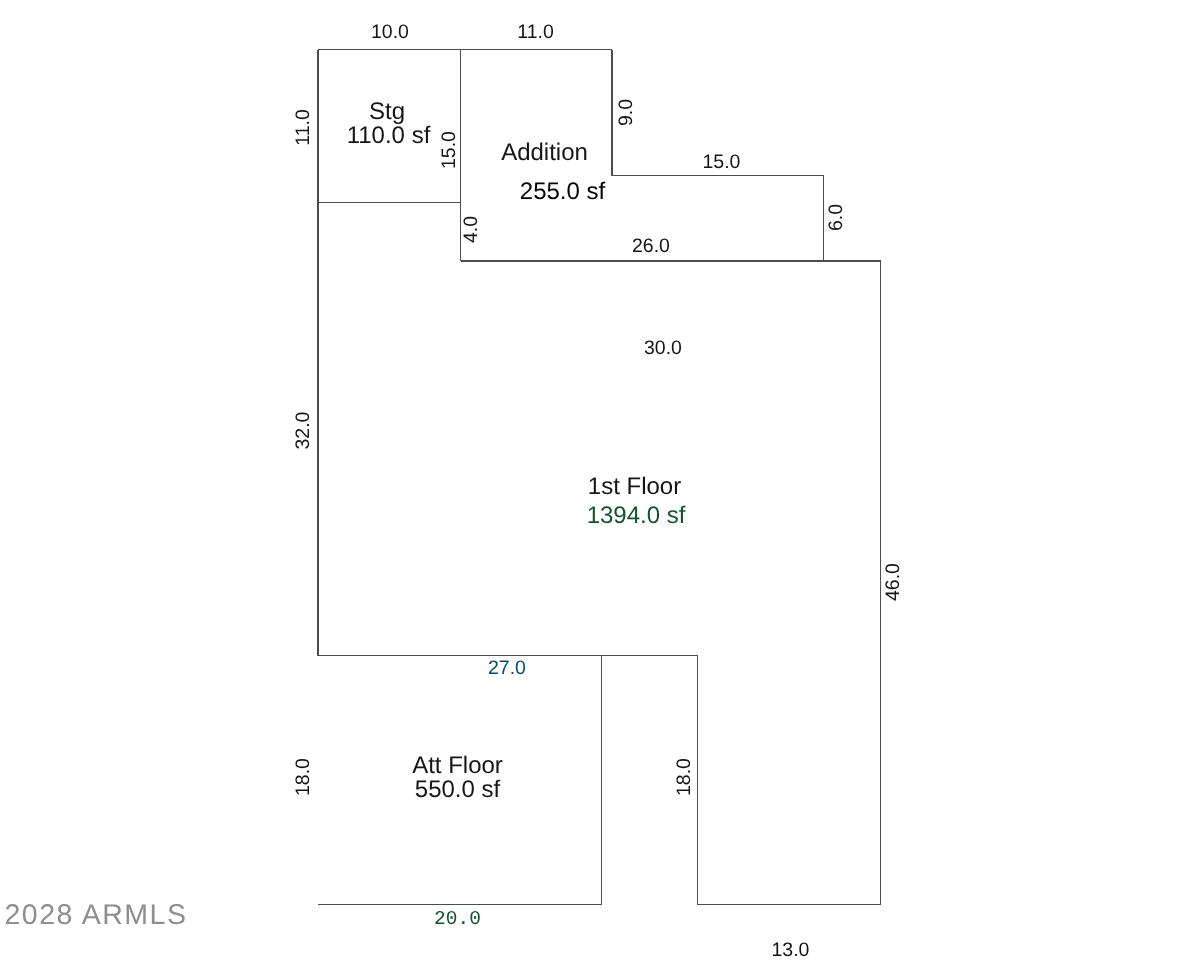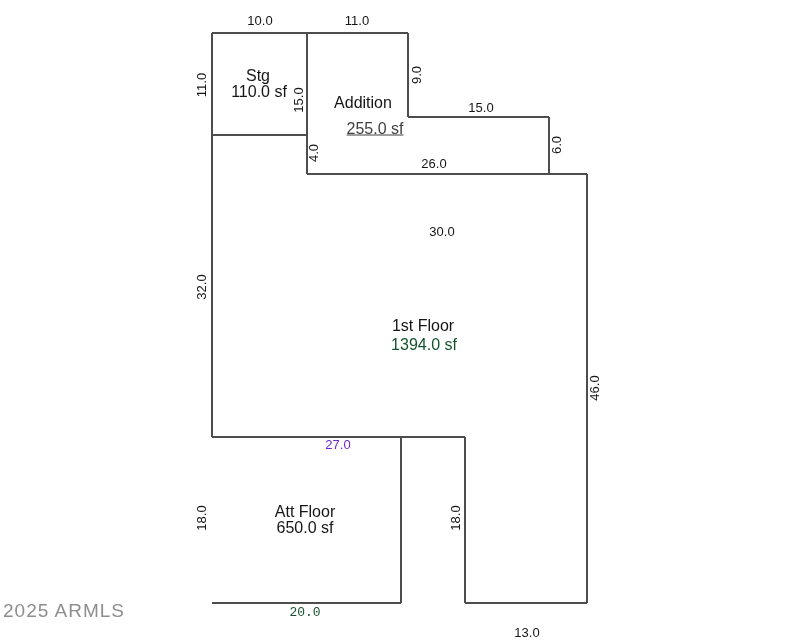--- a/index.html
+++ b/index.html
@@ -80,28 +80,28 @@
       <div class="dim-label vertical" style="left: 202px; top: 85px; color: rgb(21, 21, 21);">11.0</div>
       <div class="dim-label vertical" style="left: 299px; top: 100px; color: rgb(21, 21, 21);">15.0</div>
       <div class="dim-label vertical" style="left: 417px; top: 75px; color: rgb(21, 21, 21);">9.0</div>
       <div class="dim-label" style="left: 481px; top: 108px; color: rgb(21, 21, 21);">15.0</div>
       <div class="dim-label vertical" style="left: 557px; top: 145px; color: rgb(21, 21, 21);">6.0</div>
       <div class="dim-label vertical" style="left: 314px; top: 153px; color: rgb(21, 21, 21);">4.0</div>
       <div class="dim-label" style="left: 434px; top: 164px; color: rgb(21, 21, 21);">26.0</div>
       <div class="dim-label" style="left: 442px; top: 186px; color: rgb(21, 21, 21); margin-top: 46px;">30.0</div>
       <div class="dim-label vertical" style="left: 202px; top: 287px; color: rgb(21, 21, 21);">32.0</div>
       <div class="dim-label vertical" style="left: 595px; top: 388px; color: rgb(21, 21, 21);">46.0</div>
-      <div class="dim-label" style="left: 338px; top: 445px; color: #6d28d9;">27.0</div>
+      <div class="dim-label" style="left: 338px; top: 445px; color: #0c4a6e;">27.0</div>
       <div class="dim-label vertical" style="left: 202px; top: 518px; color: rgb(21, 21, 21);">18.0</div>
       <div class="dim-label vertical" style="left: 456px; top: 518px; color: rgb(21, 21, 21);">18.0</div>
       <div class="dim-label" style="left: 305px; top: 613px; color: #14532d; font-family: Liberation Mono, monospace;">20.0</div>
       <div class="dim-label" style="left: 527px; top: 613px; color: rgb(21, 21, 21); margin-top: 20px;">13.0</div>
       <div class="room-name" style="left: 258px; top: 75px; color: rgb(21, 21, 21);">Stg</div>
       <div class="room-area" style="left: 259px; top: 91px; color: rgb(21, 21, 21);">110.0 sf</div>
       <div class="room-name" style="left: 363px; top: 102px; color: rgb(21, 21, 21);">Addition</div>
-      <div class="room-area" style="left: 375px; top: 128px; color: #404040; text-decoration: underline;">255.0 sf</div>
+      <div class="room-area" style="left: 375px; top: 128px; color: #000000;">255.0 sf</div>
       <div class="room-name" style="left: 423px; top: 325px; color: rgb(21, 21, 21); text-align: right;">1st Floor</div>
       <div class="room-area" style="left: 424px; top: 344px; color: #14532d;">1394.0 sf</div>
       <div class="room-name" style="left: 305px; top: 511px; color: rgb(21, 21, 21);">Att Floor</div>
-      <div class="room-area" style="left: 305px; top: 527px; color: rgb(21, 21, 21);">650.0 sf</div>
+      <div class="room-area" style="left: 305px; top: 527px; color: rgb(21, 21, 21);">550.0 sf</div>
     </div>
-  <div class="watermark">2025 ARMLS</div>
+  <div class="watermark">2028 ARMLS</div>
 </div>
 
 </body></html>

